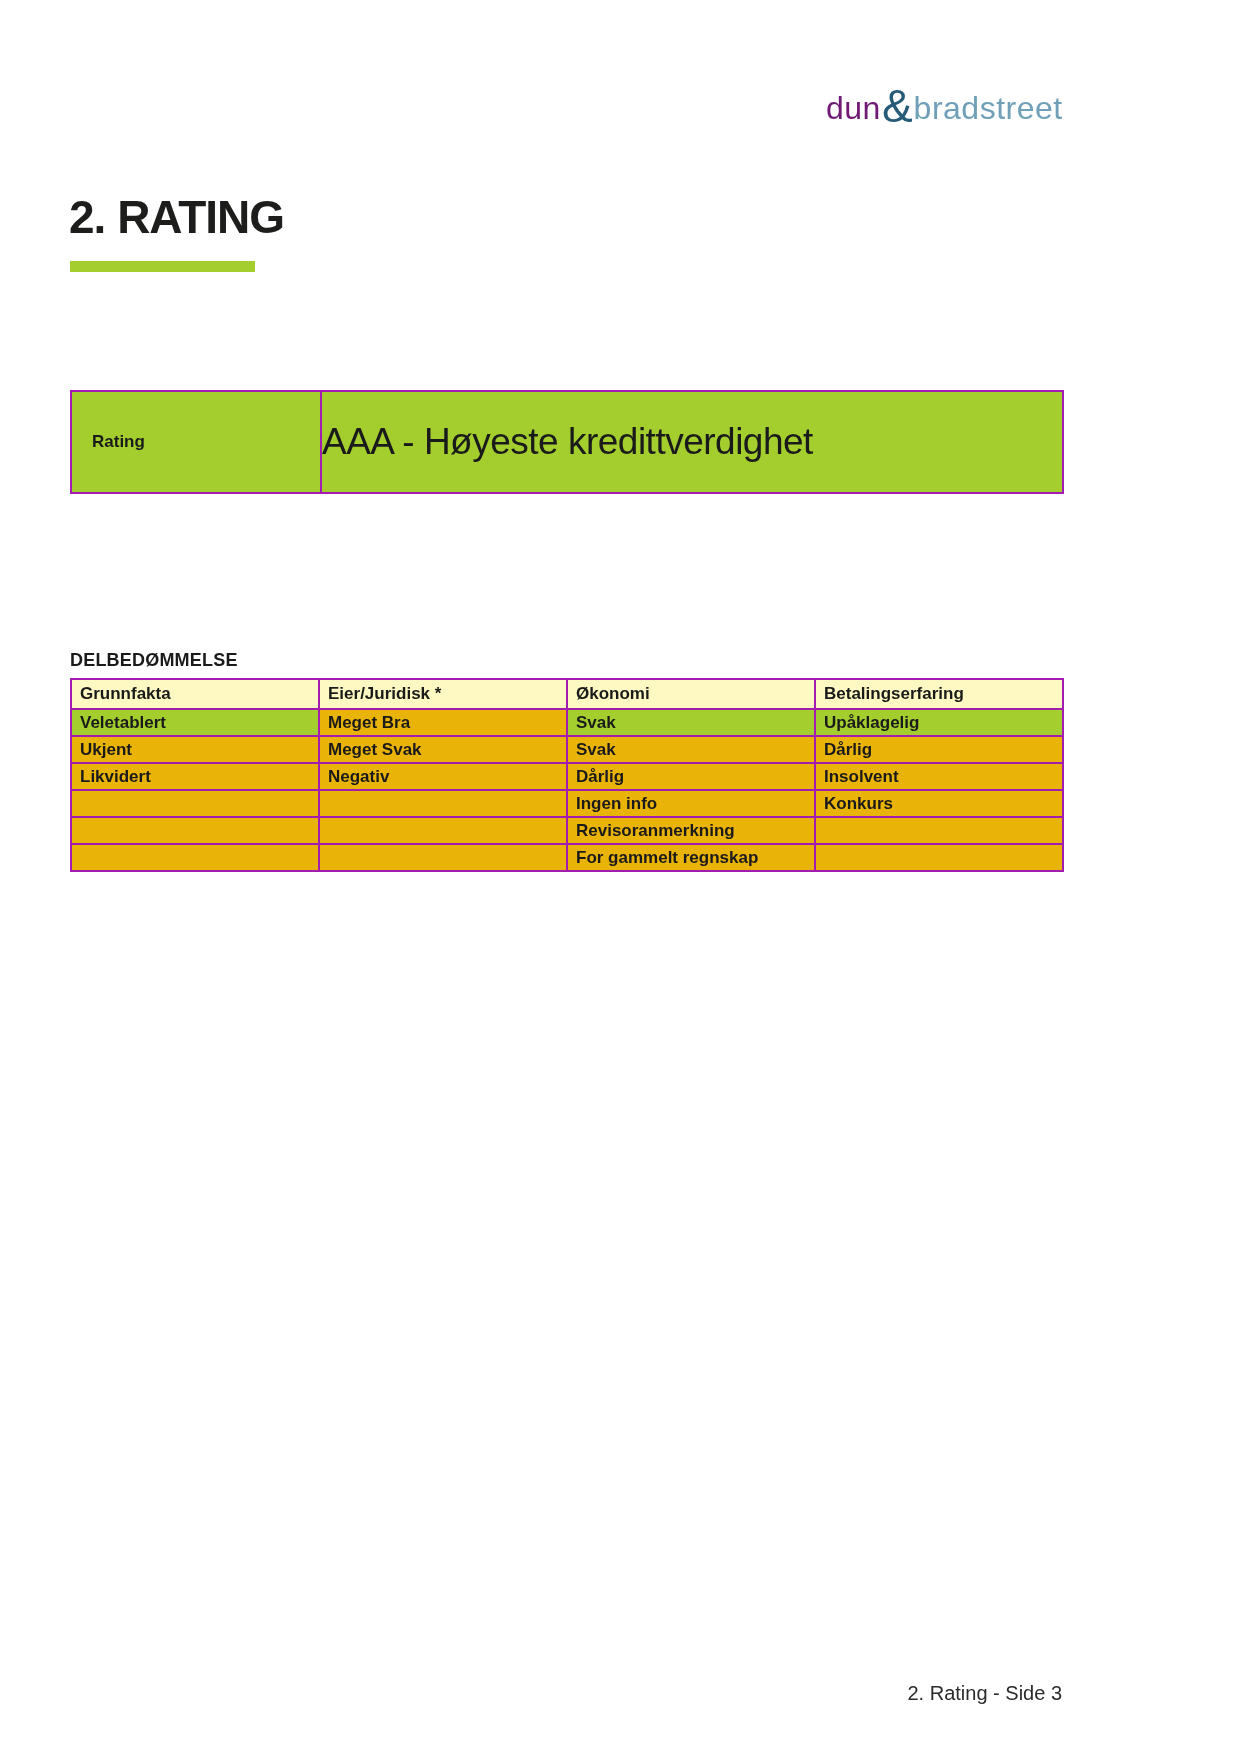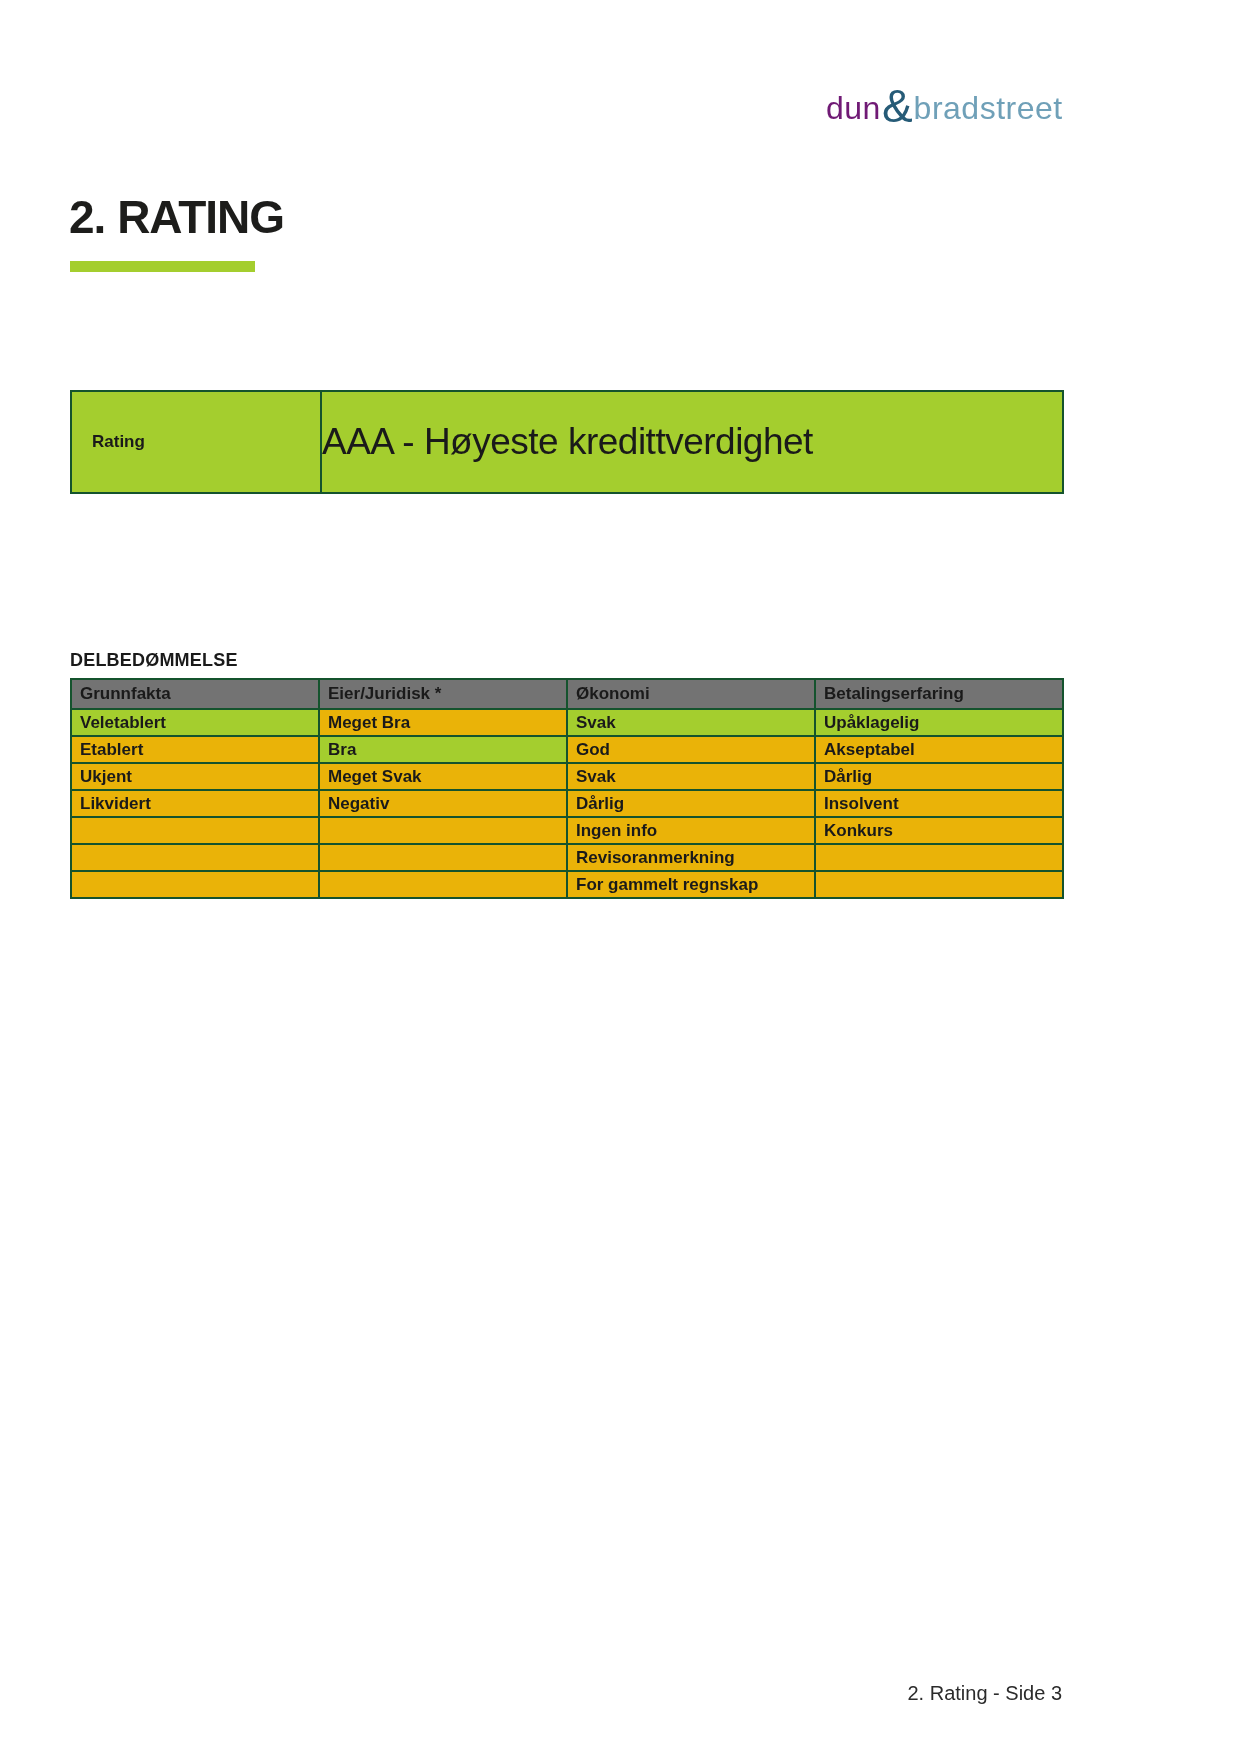--- a/index.html
+++ b/index.html
@@ -26,21 +26,21 @@
     position: absolute; top: 190px; left: 69px;
     font-size: 46px; font-weight: 700; letter-spacing: -1px; color: #1d1d1b;
   }
   .title-bar {
     position: absolute; top: 261px; left: 70px;
     width: 185px; height: 11px; background: #a4ce2e;
   }
 
   
   table { border-collapse: collapse; table-layout: fixed; }
-  td, th { border: 2px solid #14532d; vertical-align: middle; overflow: hidden; }
+  td, th { border: 2px solid #a21caf; vertical-align: middle; overflow: hidden; }
 
   
   .rating-table-wrap { position: absolute; top: 390px; left: 70px; }
   .rating-table { width: 992px; }
   .rating-table col.c1 { width: 250px; }
   .rating-table col.c2 { width: 246px; }
   .rating-table col.c3 { width: 250px; }
   .rating-table col.c4 { width: 246px; }
   .rating-table .row-main td { background: #a4ce2e; height: 102px; }
   .rating-table .row-main .cell-label { font-size: 17px; font-weight: bold; padding-left: 20px; }
@@ -51,21 +51,21 @@
 
   
   .delb-heading {
     position: absolute; top: 650px; left: 70px;
     font-size: 18px; font-weight: bold; letter-spacing: 0.2px;
   }
   .delb-table-wrap { position: absolute; top: 678px; left: 70px; }
   .delb-table { width: 992px; }
   .delb-table col { width: 248px; }
   .delb-table th {
-    background: #737373; height: 30px; text-align: left;
+    background: #fef9c3; height: 30px; text-align: left;
     font-size: 17px; font-weight: bold; padding-left: 8px;
   }
   .delb-table td {
     background: #eab308; height: 27px;
     font-size: 17px; padding-left: 8px; font-weight: bold;
   }
   .delb-table td.hl { background: #a4ce2e; font-weight: bold; }
 
   
   .footer {
@@ -119,26 +119,20 @@
       <th>Økonomi</th>
       <th>Betalingserfaring</th>
     </tr>
     <tr>
       <td class="hl">Veletablert</td>
       <td>Meget Bra</td>
       <td class="hl">Svak</td>
       <td class="hl">Upåklagelig</td>
     </tr>
     <tr>
-      <td>Etablert</td>
-      <td class="hl">Bra</td>
-      <td>God</td>
-      <td>Akseptabel</td>
-    </tr>
-    <tr>
       <td>Ukjent</td>
       <td>Meget Svak</td>
       <td>Svak</td>
       <td>Dårlig</td>
     </tr>
     <tr>
       <td>Likvidert</td>
       <td>Negativ</td>
       <td>Dårlig</td>
       <td>Insolvent</td>

